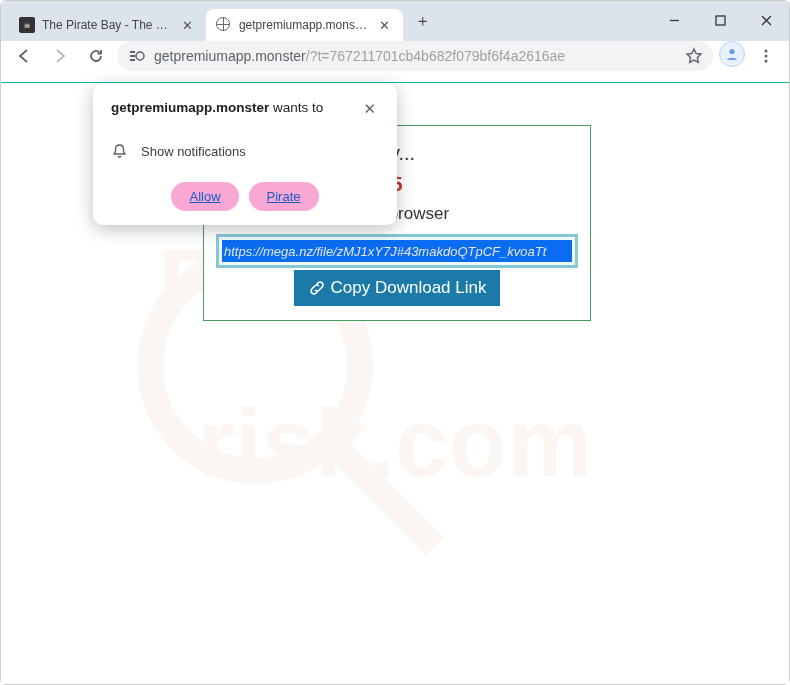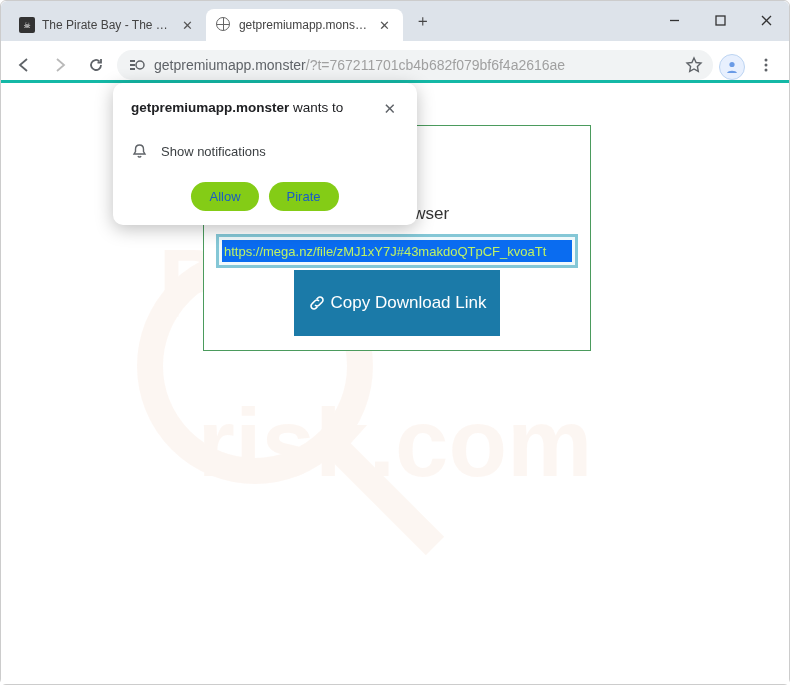--- a/index.html
+++ b/index.html
@@ -97,23 +97,23 @@
       height: 36px;
       display: flex;
       align-items: center;
       justify-content: center;
       color: #333;
       cursor: pointer;
     }
     .address-bar {
       height: 42px;
       background: #fff;
-      border-bottom: 3px solid #14b8a6;
-      display: flex;
-      align-items: flex-end;
+      border-bottom: 1px solid #14b8a6;
+      display: flex;
+      align-items: flex-start;
       padding: 0 8px;
       gap: 6px;
     }
     .nav-btn {
       width: 30px;
       height: 30px;
       display: flex;
       align-items: center;
       justify-content: center;
       color: #5f6368;
@@ -204,43 +204,44 @@
     .url-box {
       border: 3px solid #84c7d6;
       background: #f0f9fb;
       padding: 3px;
       margin-bottom: 2px;
     }
     .url-input {
       width: 100%;
       height: 22px;
       background: #0a6cf0;
-      color: #bef264;
+      color: #e5e5e5;
       font-size: 13px;
       border: none;
       padding: 0 2px;
       font-family: inherit;
       outline: none;
+      font-style: italic;
     }
     .copy-btn {
       display: inline-flex;
       align-items: center;
       gap: 5px;
       background: #1b7aa8;
       color: #fff;
       border: none;
-      padding: 23px 14px;
+      padding: 8px 14px;
       font-size: 17px;
       cursor: pointer;
       margin-bottom: 2px;
     }
     
     .perm-prompt {
       position: absolute;
-      left: 112px;
+      left: 92px;
       top: 0px;
       width: 304px;
       background: #fff;
       border-radius: 10px;
       box-shadow: 0 4px 18px rgba(0,0,0,0.25);
       padding: 16px 18px 14px;
     }
     .perm-header {
       display: flex;
       justify-content: space-between;
@@ -271,27 +272,28 @@
       color: #3c4043;
     }
     .perm-actions {
       display: flex;
       gap: 10px;
       justify-content: center;
       margin-top: 22px;
     }
     .perm-btn {
       border: none;
-      background: #84cc16;
+      background: #f9a8d4;
       color: #1a5bc6;
       font-size: 13px;
       padding: 7px 18px;
       border-radius: 18px;
       cursor: pointer;
       font-weight: 500;
+      text-decoration: underline;
     }
     
     .watermark {
       position: absolute;
       left: 50%;
       top: 52%;
       transform: translate(-50%, -50%);
       pointer-events: none;
       opacity: 0.055;
       width: 640px;

